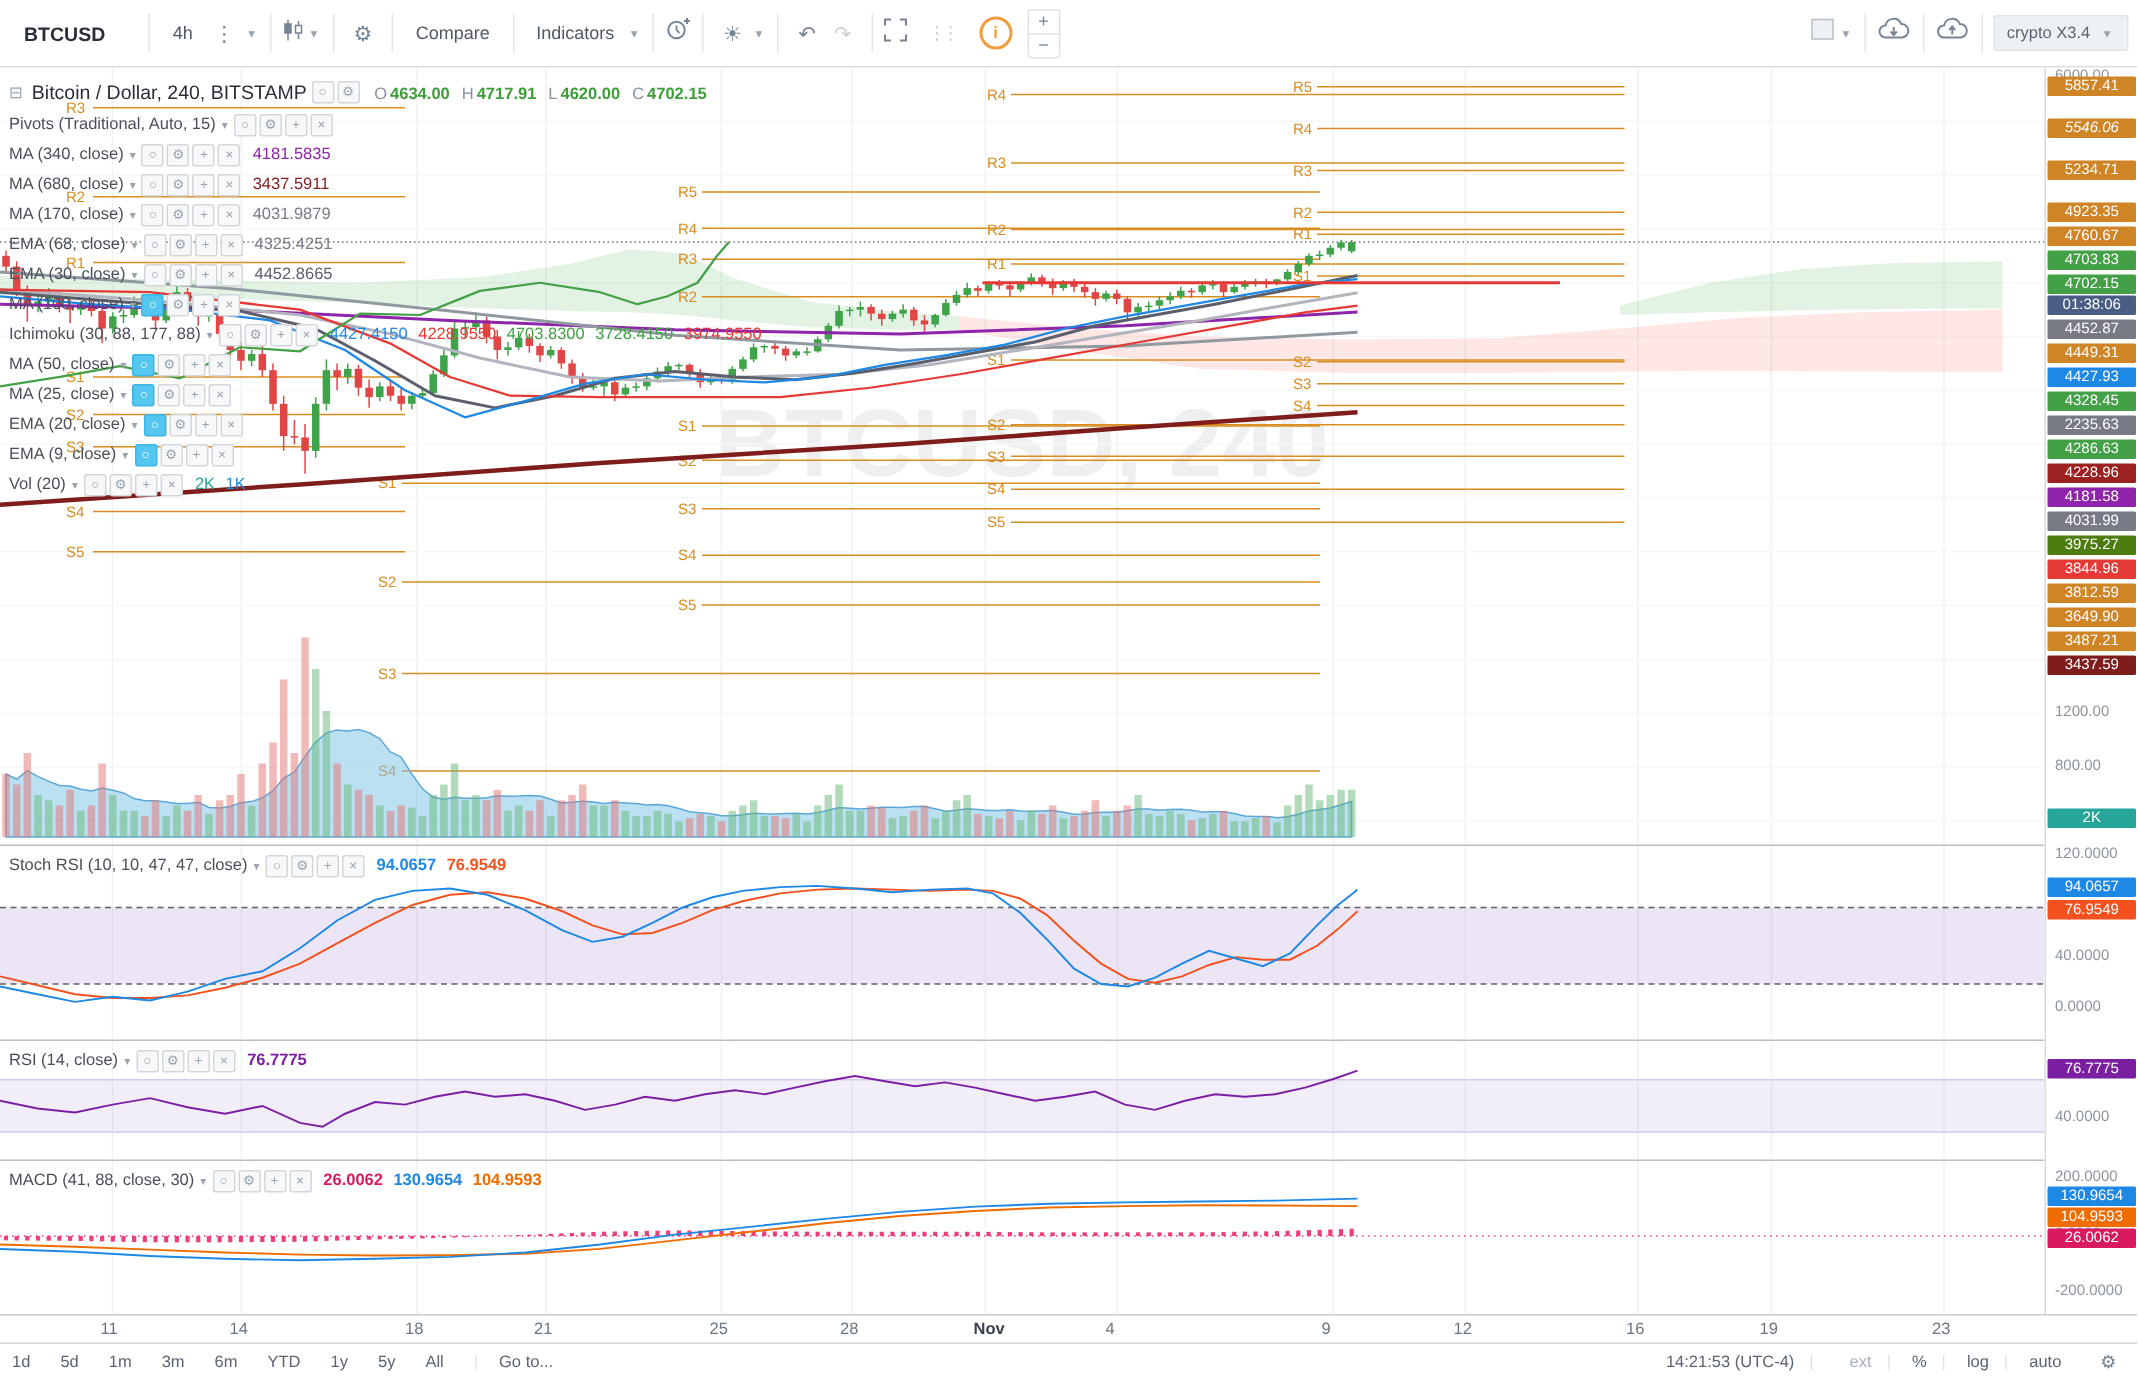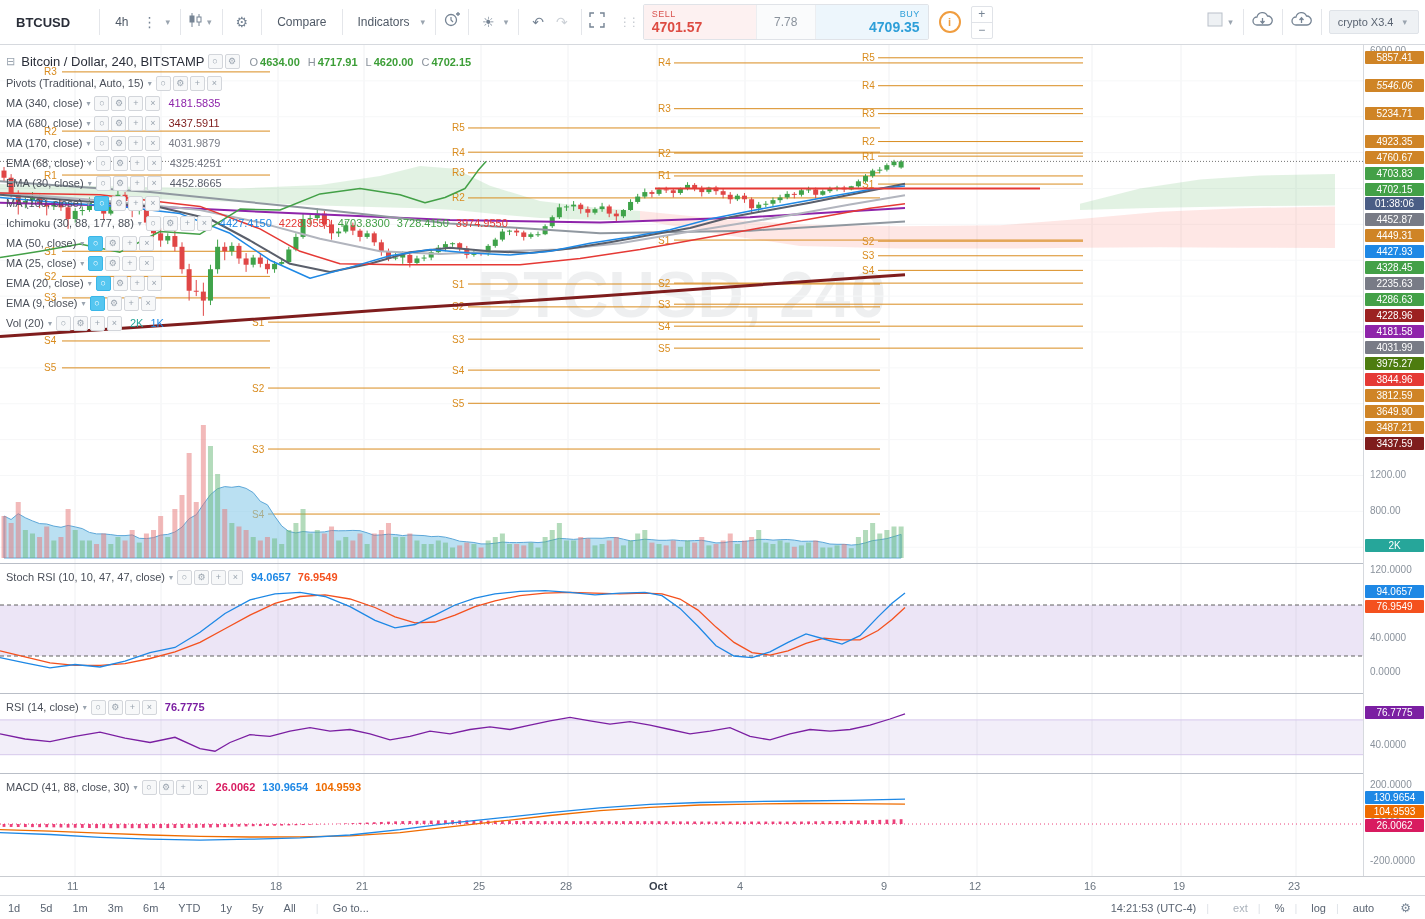--- a/index.html
+++ b/index.html
@@ -115,31 +115,20 @@
     <span class="tb-sep"></span>
     <span class="tb-ico">↶</span>
     <span class="tb-ico dis">↷</span>
     <span class="tb-sep"></span>
     <span class="icon-svg">
       <svg width="16" height="16" viewBox="0 0 16 16" fill="none" stroke="#768494" stroke-width="1.4">
           <path d="M1 5V1h4M11 1h4v4M15 11v4h-4M5 15H1v-4"></path>
         </svg>
     </span>
     <span class="drag-dots">⋮⋮</span>
-    <div class="quote">
-      <div class="q-side sell">
-        <div class="q-label">SELL</div>
-        <div class="q-price">4701.57</div>
-      </div>
-      <div class="q-spread">7.78</div>
-      <div class="q-side buy">
-        <div class="q-label">BUY</div>
-        <div class="q-price">4709.35</div>
-      </div>
-    </div>
     <div class="info-circ">i</div>
     <div class="zoomcol">
       <span>+</span>
       <span>−</span>
     </div>
     <div id="tb-right">
       <span class="icon-svg">
         <svg width="18" height="16" viewBox="0 0 18 16">
             <rect x="1" y="1" width="14" height="13" fill="#eef1f4" stroke="#b9c0c9"></rect>
           </svg>
@@ -1066,21 +1055,21 @@
       <div class="chip" style="top: 774.124px; background: rgb(216, 27, 96);">26.0062</div>
     </div>
 
   <div id="timeaxis">
       <div class="tlabel" style="left: 67px;">11</div>
       <div class="tlabel" style="left: 153px;">14</div>
       <div class="tlabel" style="left: 270px;">18</div>
       <div class="tlabel" style="left: 356px;">21</div>
       <div class="tlabel" style="left: 473px;">25</div>
       <div class="tlabel" style="left: 560px;">28</div>
-      <div class="tlabel bold" style="left: 649px;">Oct</div>
+      <div class="tlabel bold" style="left: 649px;">Nov</div>
       <div class="tlabel" style="left: 737px;">4</div>
       <div class="tlabel" style="left: 881px;">9</div>
       <div class="tlabel" style="left: 969px;">12</div>
       <div class="tlabel" style="left: 1084px;">16</div>
       <div class="tlabel" style="left: 1173px;">19</div>
       <div class="tlabel" style="left: 1288px;">23</div>
     </div>
 
   <div id="bottombar">
     <span id="bb-ranges"><span class="bb-item">1d</span><span class="bb-item">5d</span><span class="bb-item">1m</span><span class="bb-item">3m</span><span class="bb-item">6m</span><span class="bb-item">YTD</span><span class="bb-item">1y</span><span class="bb-item">5y</span><span class="bb-item">All</span></span>

